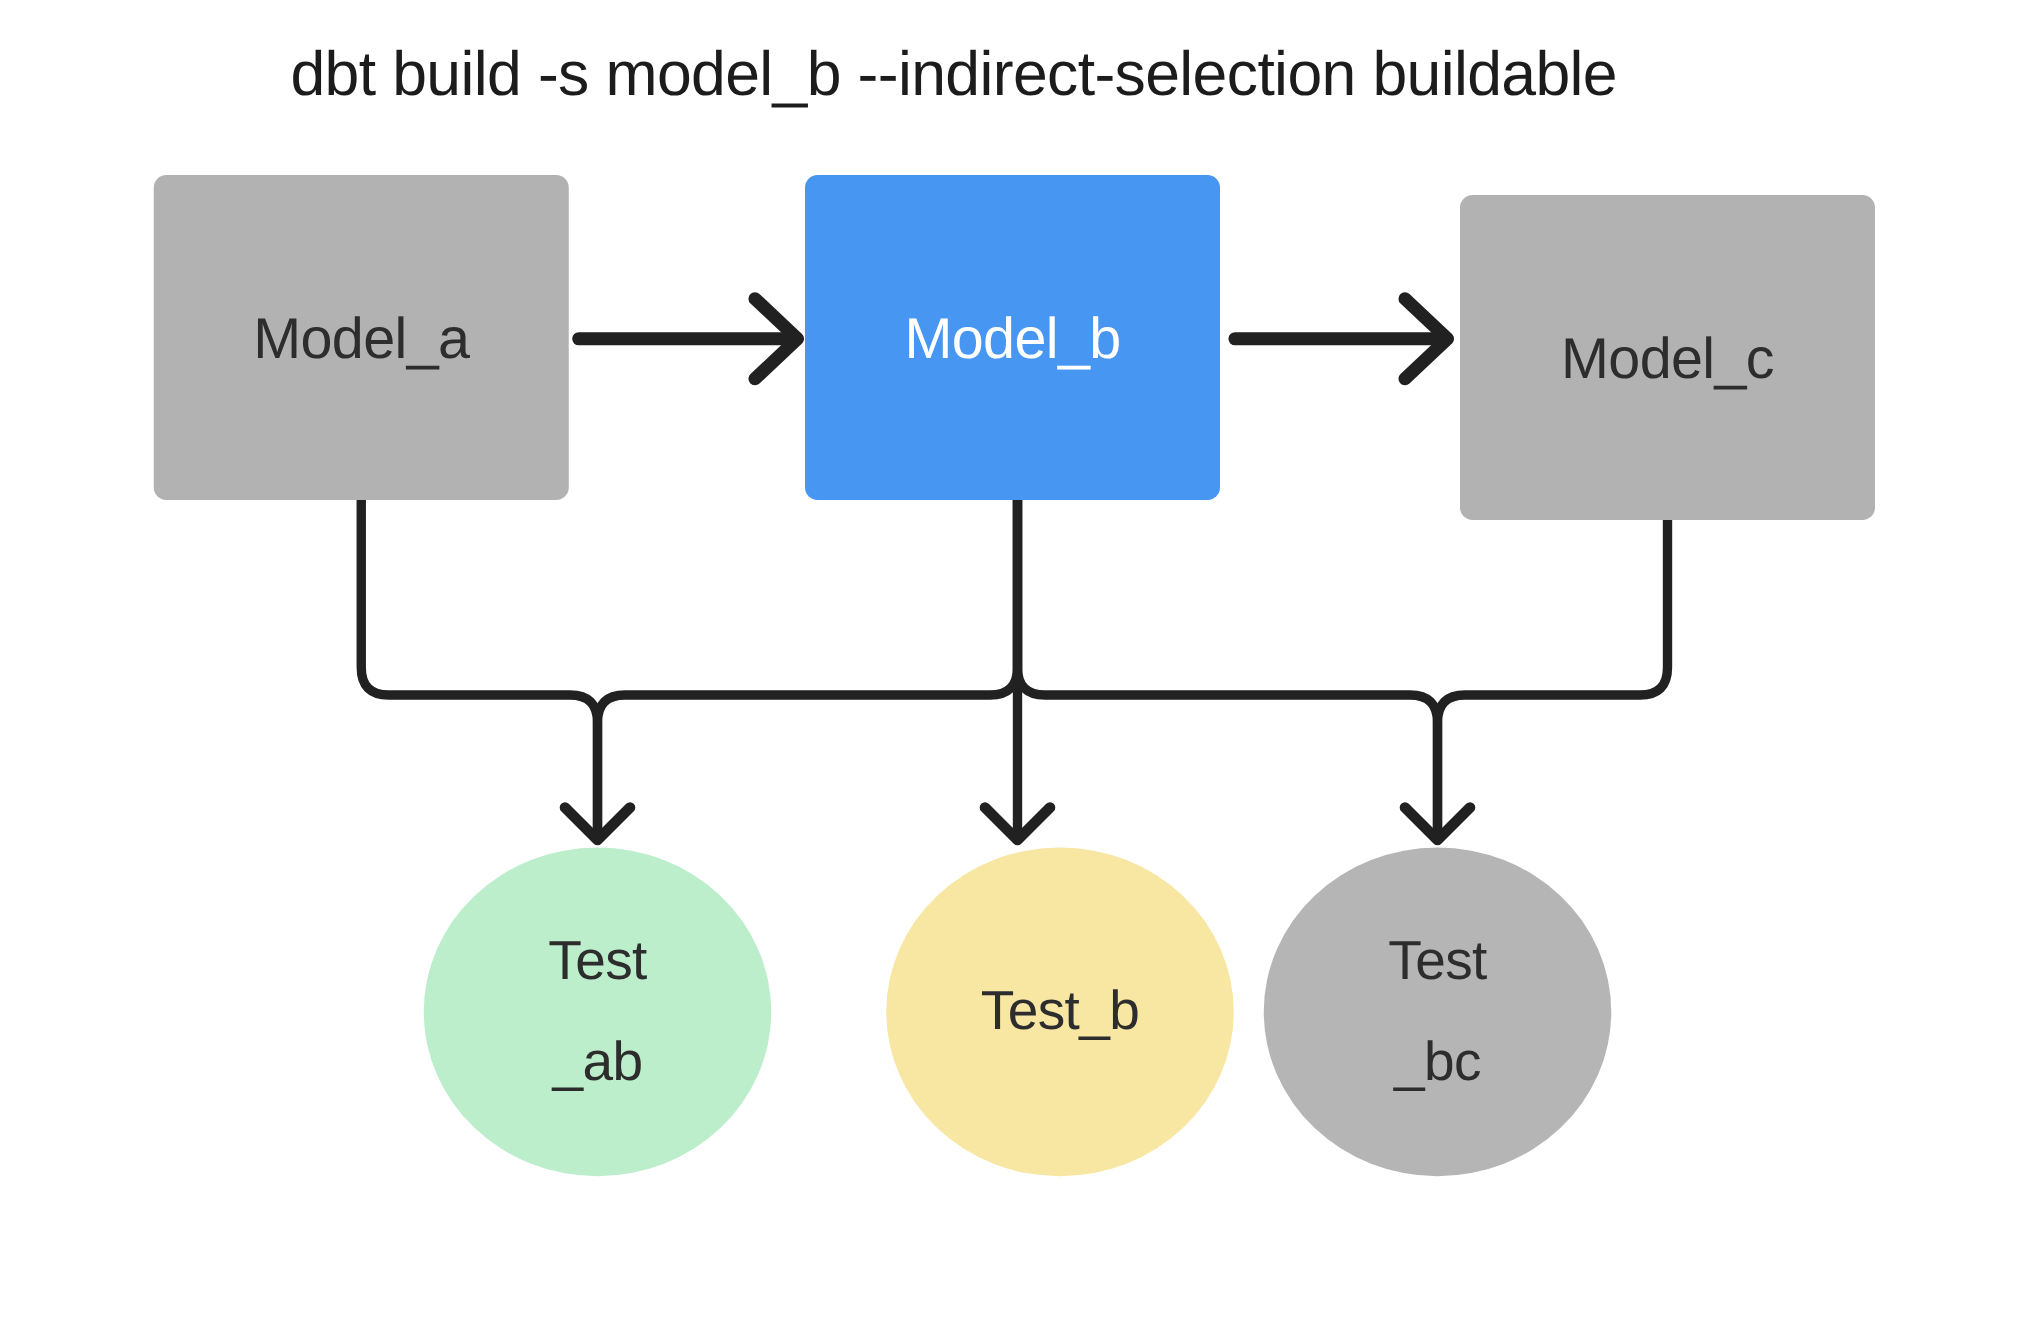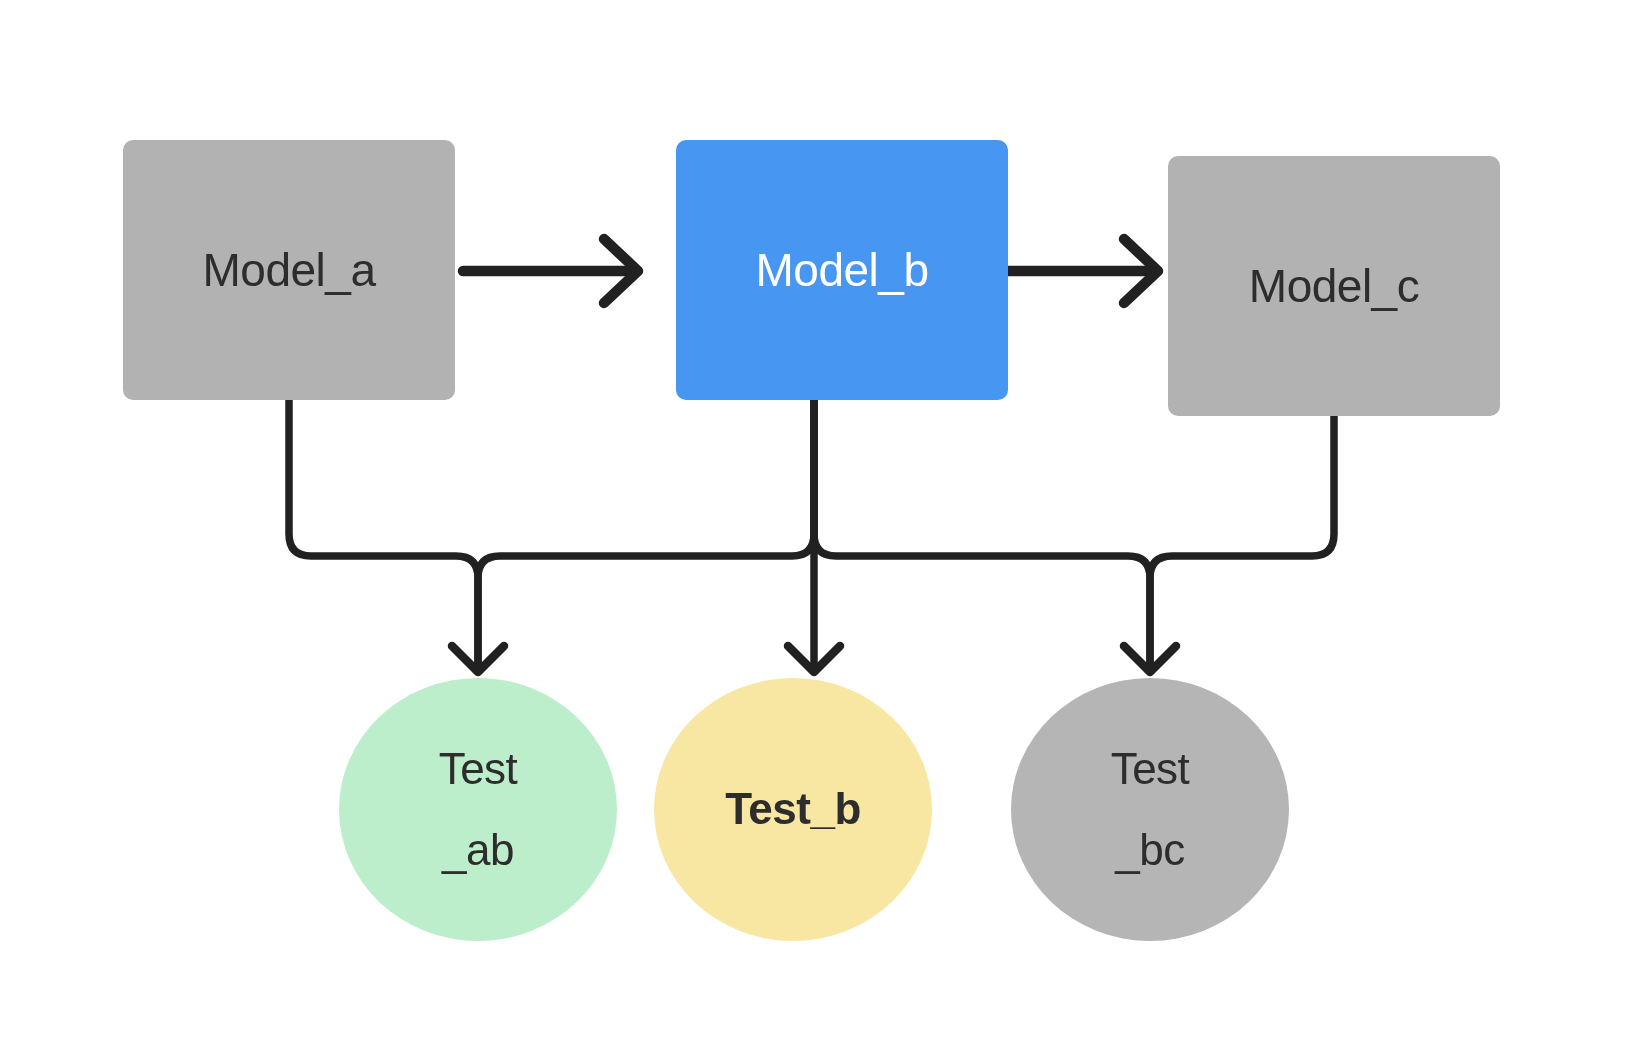--- a/index.html
+++ b/index.html
@@ -45,40 +45,41 @@
     font-size:46px;font-weight:500;
     letter-spacing:-0.5px;
   }
   .model{
     top:140px;width:332px;height:260px;
     border-radius:10px;
     background:var(--model-default);
   }
   .model.selected{background:var(--model-selected);color:var(--text-light);}
   .model-a{left:123px;}
-  .model-b{left:676px;}
+  .model-b{left:644px;}
   .model-c{left:1168px;margin-top:16px;}
   .test{
     top:678px;width:278px;height:263px;
     border-radius:50%;
     flex-direction:column;
     font-size:44px;
     line-height:1.82;
     text-align:center;
   }
   .test-ab{left:339px;background:var(--test-green);}
-  .test-b{left:654px;background:var(--test-yellow);font-weight:bold;}
+  .test-b{left:709px;background:var(--test-yellow);}
   .test-bc{left:1011px;background:var(--test-gray);}
   .test span:empty{display:none;}
 </style>
 </head>
 <body>
 
 <div class="stage">
 
+  <div class="title">dbt build -s model_b --indirect-selection buildable</div>
 
   <svg class="edges" viewBox="0 0 1630 1060" xmlns="http://www.w3.org/2000/svg">
 
     <path class="shaft" d="M 463 271 L 627 271"></path>
     <path class="head" d="M 604 239 L 638 271 L 604 303"></path>
 
     <path class="shaft" d="M 988 271 L 1147 271"></path>
     <path class="head" d="M 1124 239 L 1158 271 L 1124 303"></path>
 
     <path class="tree" d="M 289 400 L 289 534 Q 289 556 311 556 L 456 556 Q 478 556 478 578 L 478 664"></path>

